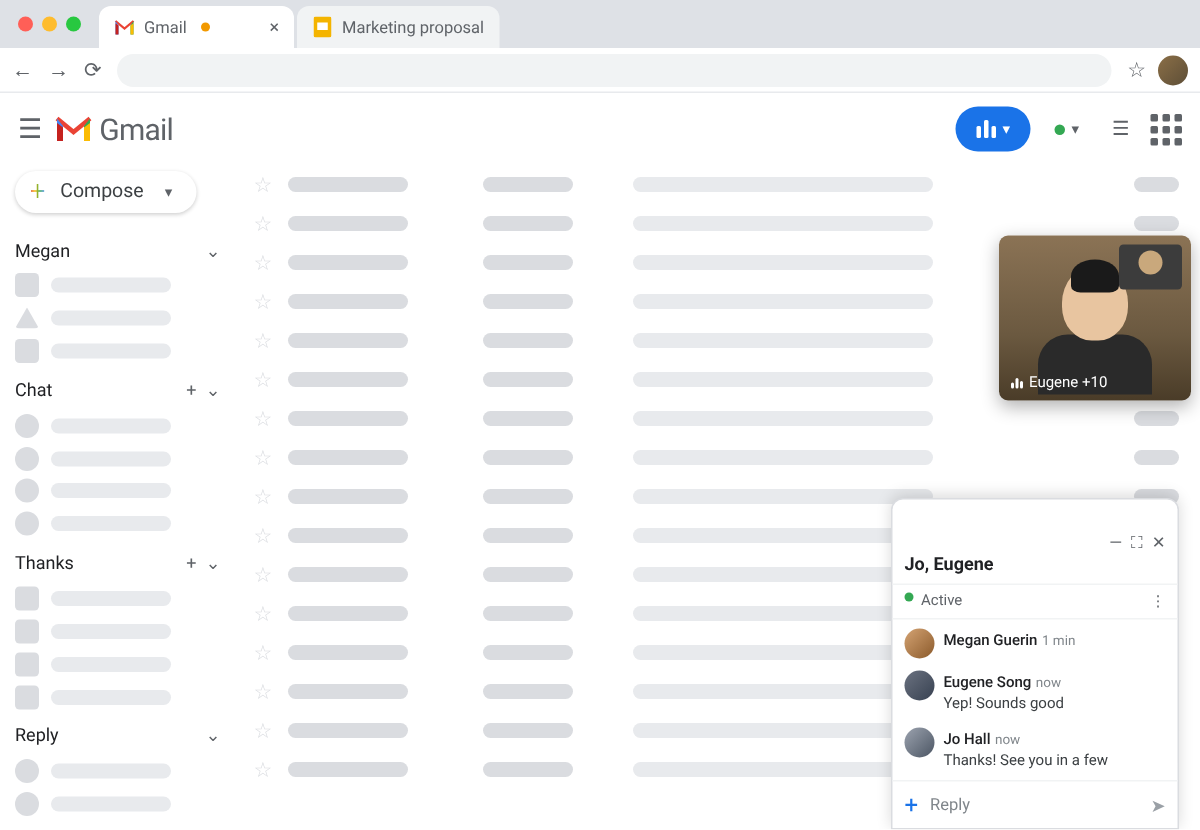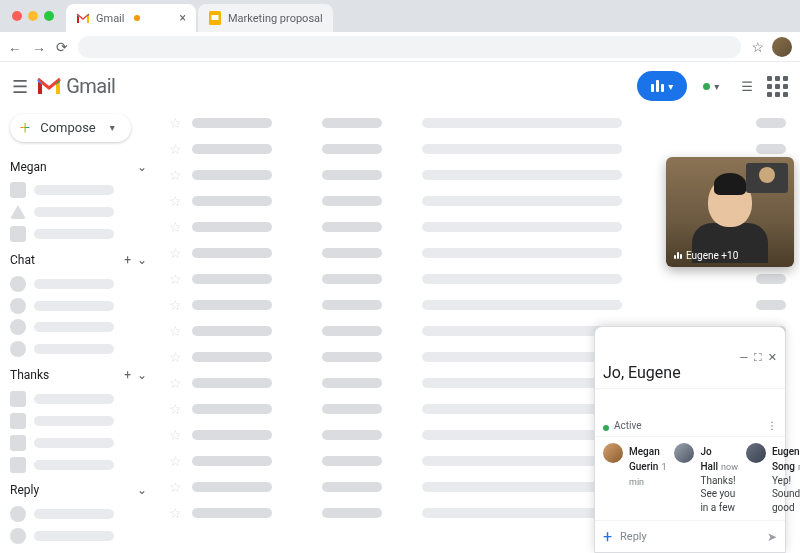--- a/index.html
+++ b/index.html
@@ -65,26 +65,26 @@
 .pip-self { position: absolute; top: 6px; right: 6px; width: 42px; height: 30px; background: #3c3c3c; border-radius: 3px; }
 .pip-self::after { content:''; position:absolute; top:4px; left:50%; transform:translateX(-50%); width:16px; height:16px; background:#c9a87c; border-radius:50%; }
 .pip-label { position: absolute; bottom: 6px; left: 8px; color: #fff; font-size: 10px; display: flex; align-items: center; gap: 4px; }
 .pip-bars { display: flex; gap: 1px; align-items: flex-end; }
 .pip-bars span { width: 2px; background: #fff; border-radius: 1px; }
 .pip-bars span:nth-child(1){height:4px} .pip-bars span:nth-child(2){height:7px} .pip-bars span:nth-child(3){height:5px}
 
 
 .chat-pop { position: absolute; bottom: 0; right: 14px; width: 192px; background: #fff; border: 1px solid #dadce0; border-radius: 8px 8px 0 0; box-shadow: 0 -2px 10px rgba(0,0,0,.15); display: flex; flex-direction: column; }
 .chat-hdr { display: flex; align-items: center; padding: 6px 8px; gap: 6px; border-bottom: 1px solid #f1f3f4; }
-.chat-title { font-size: 16px; font-weight: 400; flex: 1; margin-top: 30px; }
+.chat-title { font-size: 12px; font-weight: 700; flex: 1; margin-top: 30px; }
 .chat-hdr-icon { color: #5f6368; font-size: 11px; cursor: pointer; }
-.chat-status { display: flex; align-items: flex-end; gap: 5px; padding: 5px 8px; font-size: 10px; color: #5f6368; border-bottom: 1px solid #f1f3f4; margin-top: 26px; }
+.chat-status { display: flex; align-items: flex-start; gap: 5px; padding: 5px 8px; font-size: 10px; color: #5f6368; border-bottom: 1px solid #f1f3f4; }
 .chat-status .dot-g { width: 6px; height: 6px; border-radius: 50%; background: #34a853; }
 .chat-status .more { margin-left: auto; cursor: pointer; }
-.chat-body { padding: 6px 8px; display: flex; gap: 8px; }
+.chat-body { padding: 6px 8px; display: flex; flex-direction: column; gap: 8px; }
 .msg { display: flex; gap: 6px; }
 .msg-av { width: 20px; height: 20px; border-radius: 50%; flex-shrink: 0; }
 .msg-av.a1 { background: linear-gradient(135deg,#d4a373,#8b5a2b); }
 .msg-av.a2 { background: linear-gradient(135deg,#6b7280,#374151); }
 .msg-av.a3 { background: linear-gradient(135deg,#9ca3af,#4b5563); }
 .msg-content { flex: 1; }
 .msg-name { font-size: 10px; font-weight: 500; color: #202124; }
 .msg-time { font-size: 9px; color: #80868b; margin-left: 3px; }
 .msg-text { font-size: 10px; color: #3c4043; line-height: 1.35; margin-top: 1px; }
 .chat-footer { display: flex; align-items: center; padding: 6px 8px; border-top: 1px solid #f1f3f4; gap: 8px; }
@@ -413,33 +413,33 @@
         <span class="more">⋮</span>
       </div>
       <div class="chat-body">
         <div class="msg">
           <div class="msg-av a1"></div>
           <div class="msg-content">
             <span class="msg-name">Megan Guerin</span><span class="msg-time">1 min</span>
           </div>
         </div>
         <div class="msg">
+          <div class="msg-av a2"></div>
+          <div class="msg-content">
+            <span class="msg-name">Eugene Song</span><span class="msg-time">now</span>
+            <div class="msg-text">Yep! Sounds good</div>
+          </div>
+        </div>
+        <div class="msg">
           <div class="msg-av a3"></div>
           <div class="msg-content">
             <span class="msg-name">Jo Hall</span><span class="msg-time">now</span>
             <div class="msg-text">Thanks! See you in a few</div>
           </div>
         </div>
-        <div class="msg">
-          <div class="msg-av a2"></div>
-          <div class="msg-content">
-            <span class="msg-name">Eugene Song</span><span class="msg-time">now</span>
-            <div class="msg-text">Yep! Sounds good</div>
-          </div>
-        </div>
       </div>
       <div class="chat-footer">
         <span class="chat-plus">+</span>
         <span class="chat-reply">Reply</span>
         <span class="chat-send">➤</span>
       </div>
     </div>
   </div>
 </div>
 

